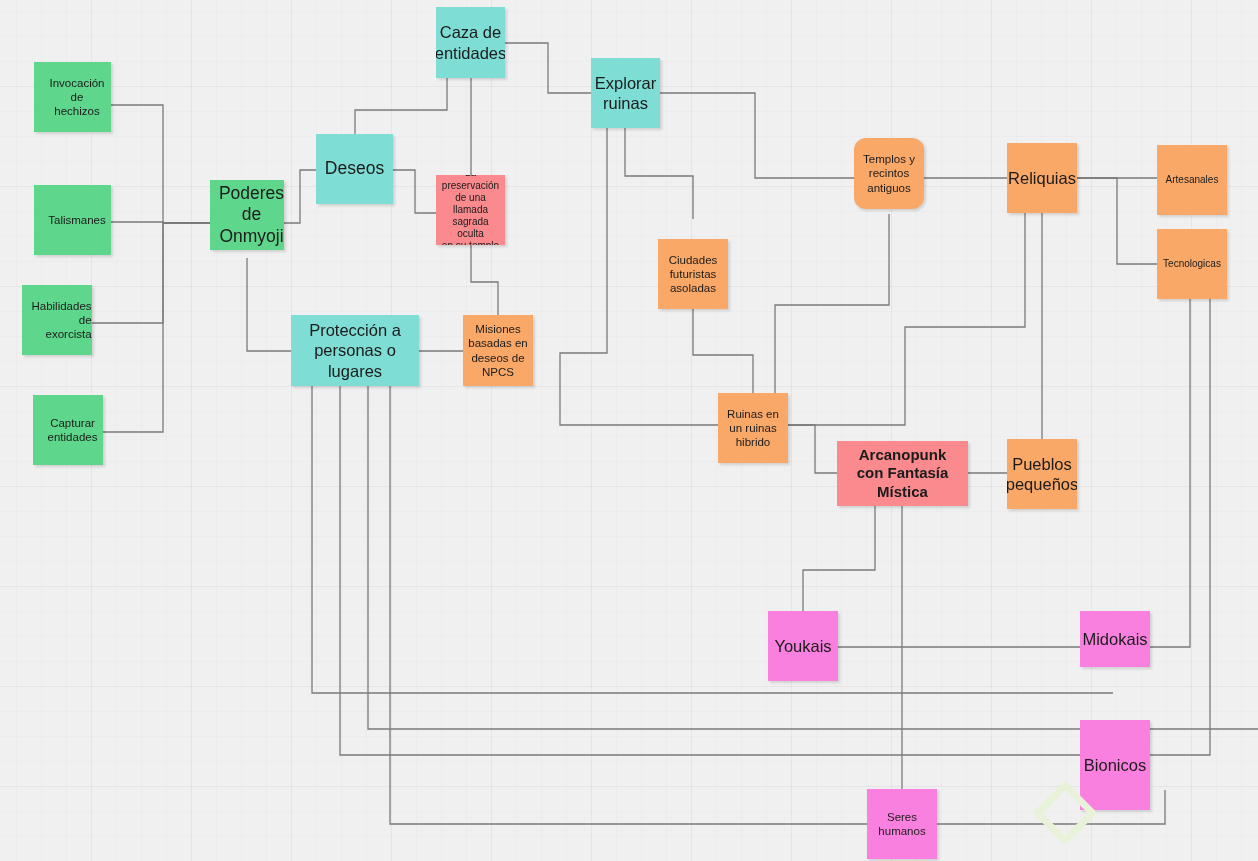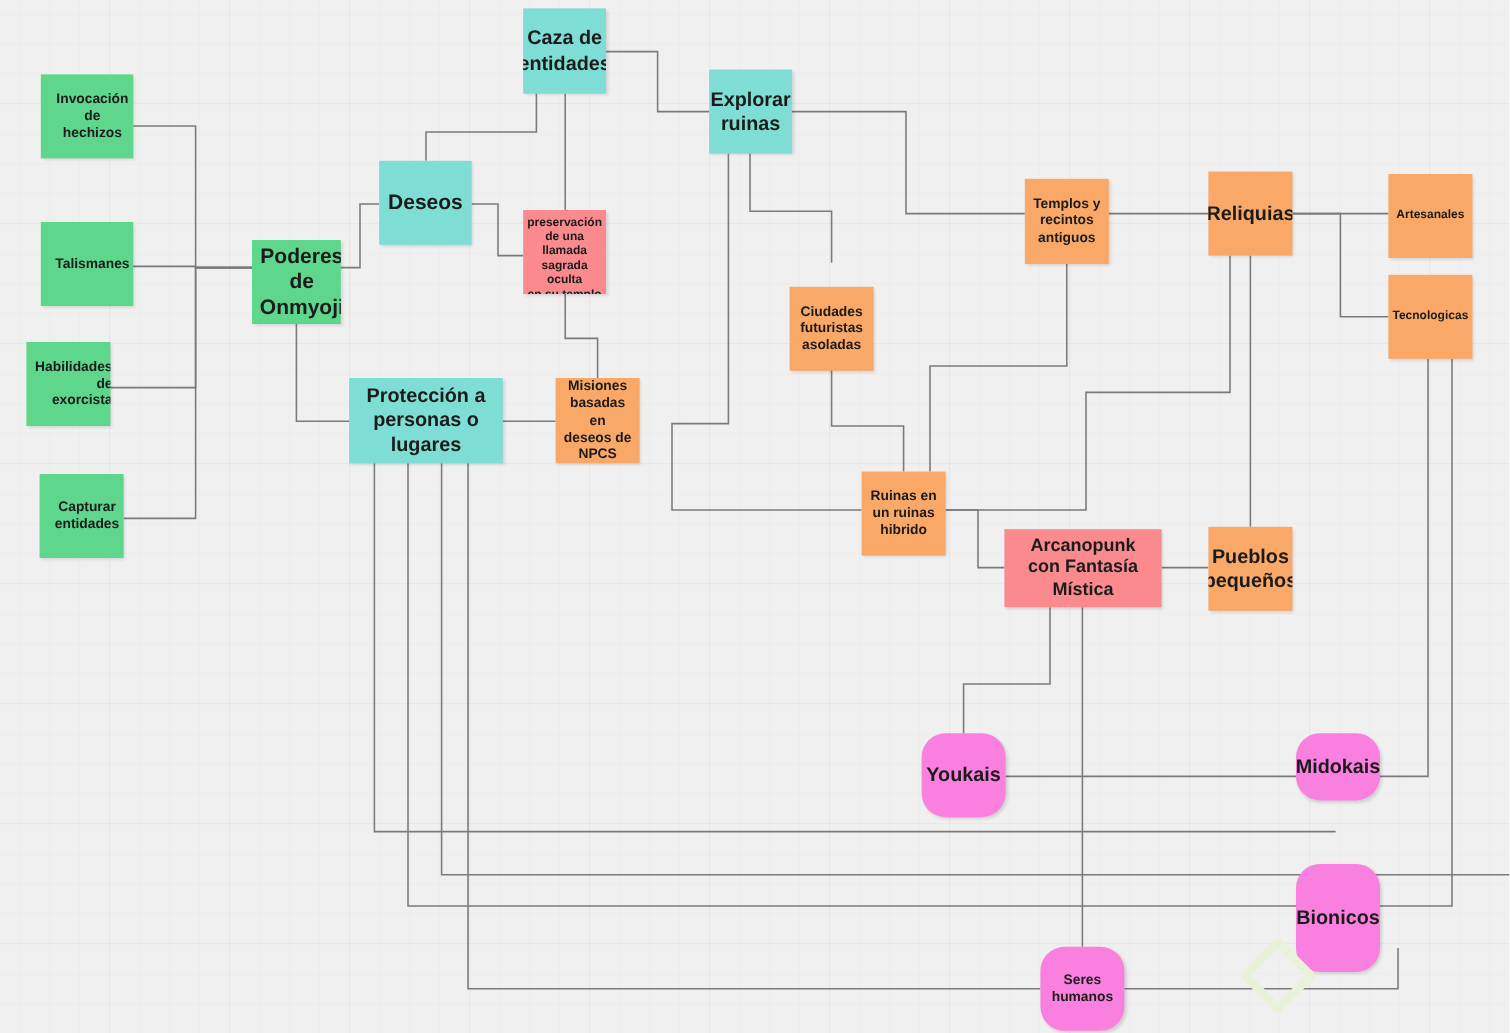--- a/index.html
+++ b/index.html
@@ -35,27 +35,26 @@
     display: flex;
     align-items: center;
     justify-content: center;
     text-align: center;
     color: #1b1b1b;
     line-height: 1.22;
     padding: 3px 5px;
     box-shadow: 1.5px 1.5px 2.5px rgba(0,0,0,0.13);
     white-space: pre-line;
     overflow: hidden;
-    font-weight: bold;
   }
   .green  { background: #5ed68c; padding-left: 14px; }
   .teal   { background: #7eddd4; }
   .orange { background: #f9a867; }
   .pink   { background: #fa8a8e; }
-  .magenta{ background: #fa80e0; border-radius: 20px; }
+  .magenta{ background: #fa80e0; }
 
   .fs-xs { font-size: 10px; }
   .fs-s  { font-size: 11.5px; }
   .fs-l  { font-size: 16.5px; }
   .fs-xl { font-size: 17.5px; }
   .bold  { font-weight: bold; font-size: 15px; }
 
   
   #watermark {
     position: absolute;
@@ -127,40 +126,40 @@
 
   <div id="nodes-layer">
       <div class="node green fs-s" style="left: 34px; top: 62px; width: 77px; height: 70px;">Invocación
 de
 hechizos</div>
       <div class="node green fs-s" style="left: 34px; top: 185px; width: 77px; height: 70px;">Talismanes</div>
       <div class="node green fs-s" style="left: 22px; top: 285px; width: 70px; height: 70px; text-align: right;">Habilidades
 de exorcista</div>
       <div class="node green fs-s" style="left: 33px; top: 395px; width: 70px; height: 70px;">Capturar
 entidades</div>
-      <div class="node green fs-xl" style="left: 210px; top: 200px; width: 74px; height: 70px;">Poderes
+      <div class="node green fs-xl" style="left: 210px; top: 180px; width: 74px; height: 70px;">Poderes
 de
 Onmyoji</div>
       <div class="node teal fs-xl" style="left: 316px; top: 134px; width: 77px; height: 70px;">Deseos</div>
       <div class="node teal fs-l" style="left: 436px; top: 7px; width: 69px; height: 71px;">Caza de
 entidades</div>
       <div class="node teal fs-l" style="left: 591px; top: 58px; width: 69px; height: 70px;">Explorar
 ruinas</div>
       <div class="node pink fs-xs" style="left: 436px; top: 175px; width: 69px; height: 70px;">La preservación
 de una llamada
 sagrada oculta
 en su templo</div>
       <div class="node teal fs-l" style="left: 291px; top: 315px; width: 128px; height: 71px;">Protección a
 personas o
 lugares</div>
       <div class="node orange fs-s" style="left: 463px; top: 315px; width: 70px; height: 71px;">Misiones
 basadas en
 deseos de
 NPCS</div>
-      <div class="node orange fs-s" style="left: 854px; top: 149px; width: 70px; height: 71px;">Templos y
+      <div class="node orange fs-s" style="left: 854px; top: 138px; width: 70px; height: 71px; border-radius: 12px;">Templos y
 recintos
 antiguos</div>
       <div class="node orange fs-s" style="left: 658px; top: 219px; width: 70px; height: 70px; margin-top: 20px;">Ciudades
 futuristas
 asoladas</div>
       <div class="node orange fs-l" style="left: 1007px; top: 143px; width: 70px; height: 70px;">Reliquias</div>
       <div class="node orange fs-xs" style="left: 1157px; top: 145px; width: 70px; height: 70px;">Artesanales</div>
       <div class="node orange fs-xs" style="left: 1157px; top: 229px; width: 70px; height: 70px;">Tecnologicas</div>
       <div class="node orange fs-s" style="left: 718px; top: 393px; width: 70px; height: 70px;">Ruinas en
 un ruinas

